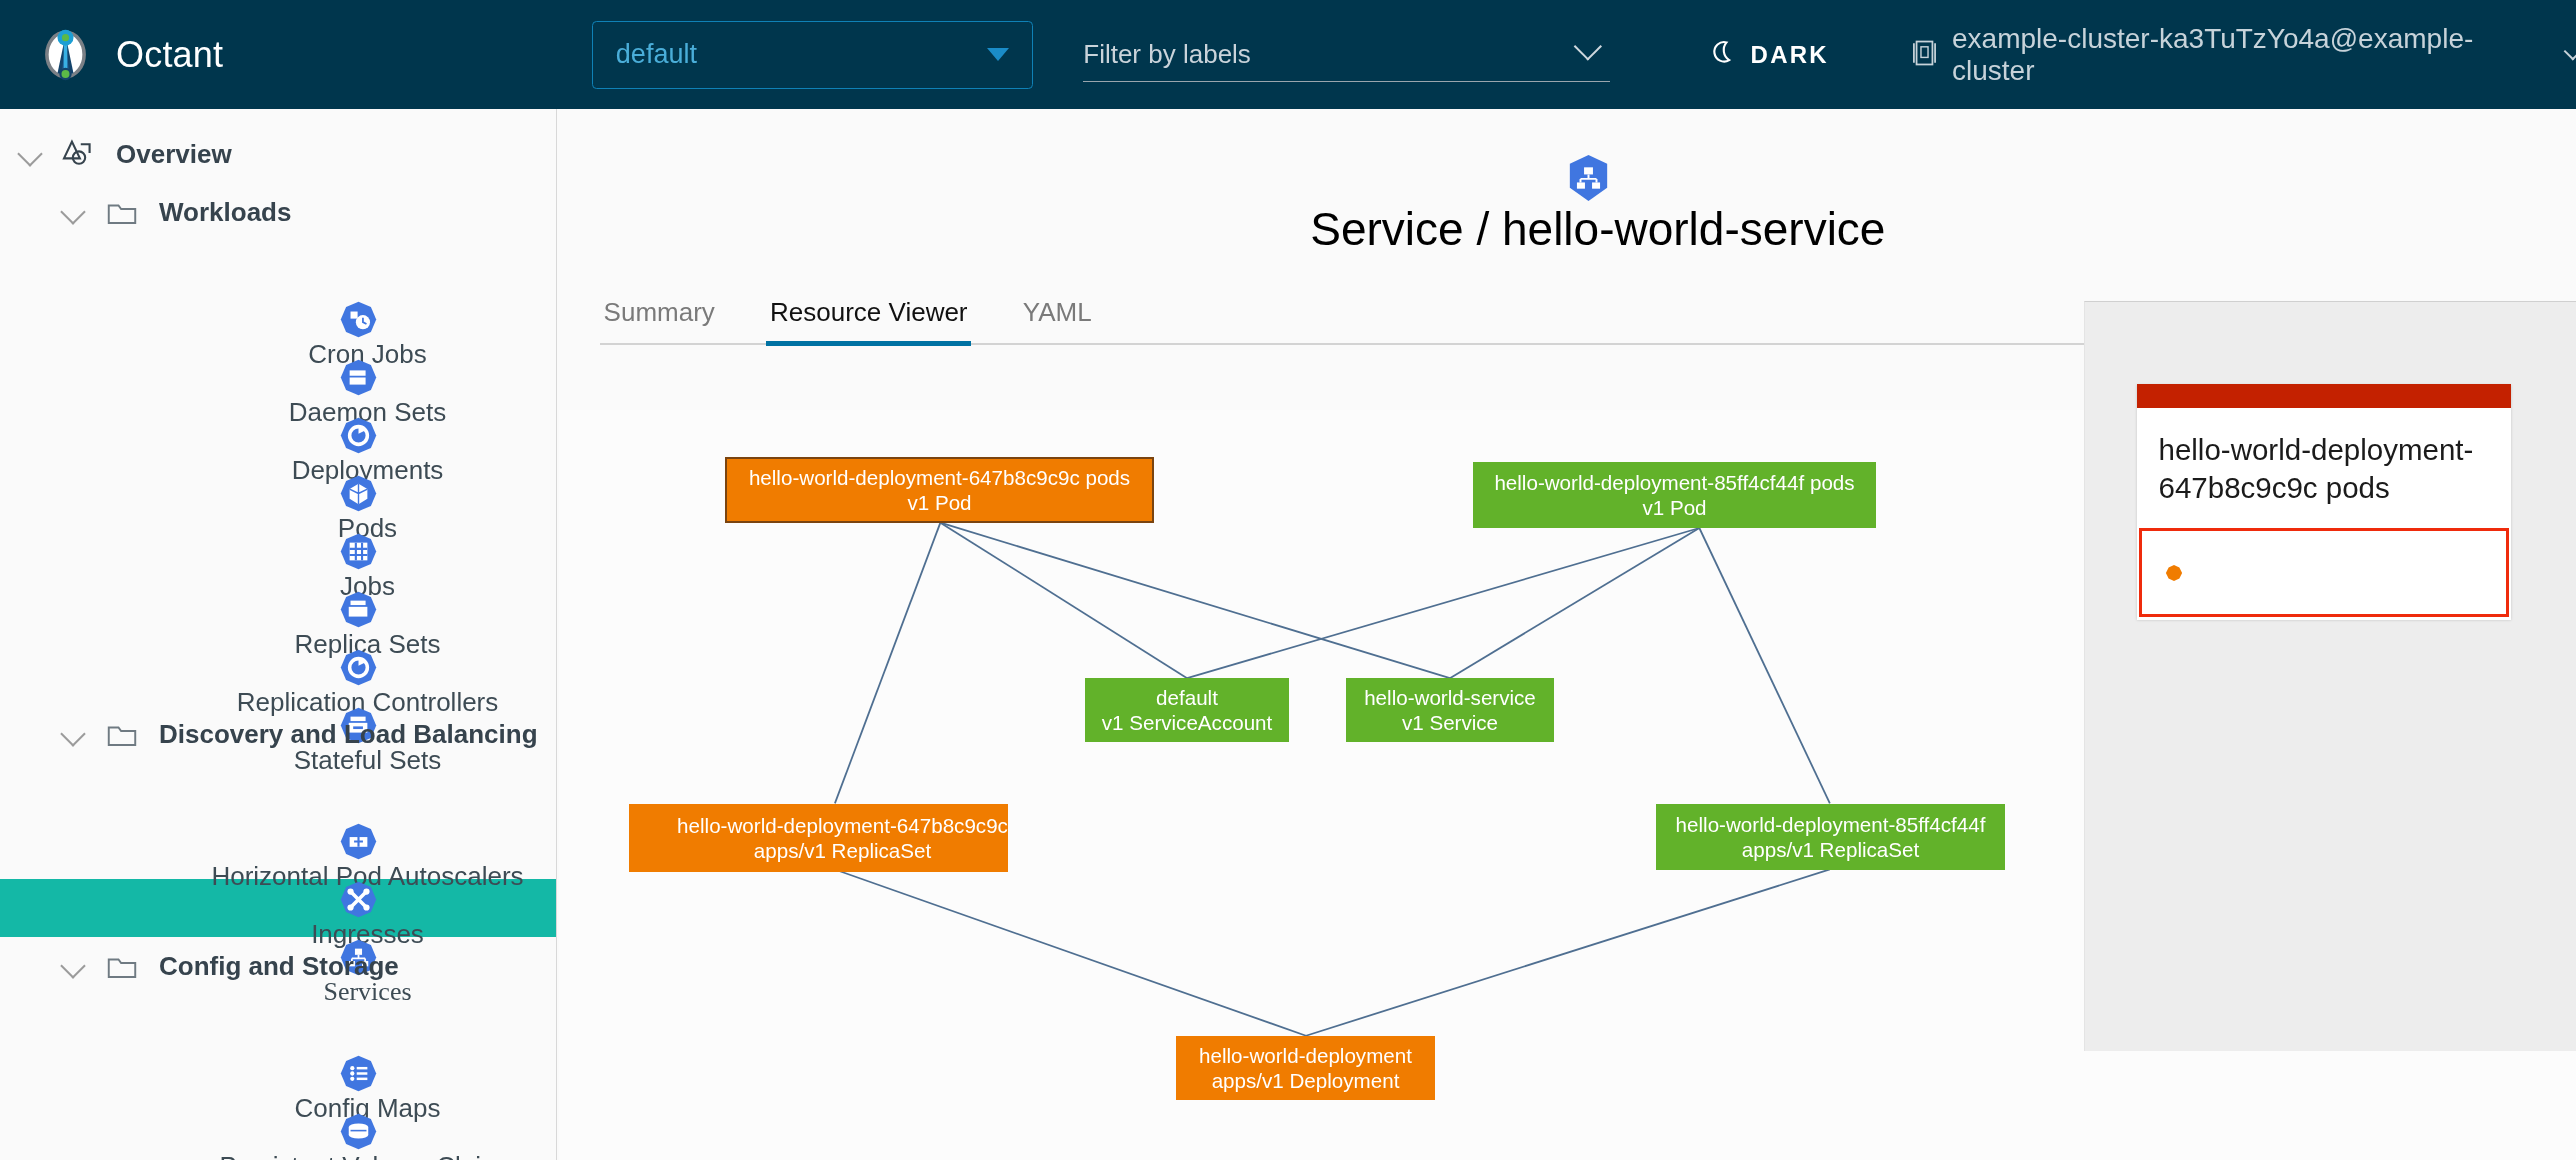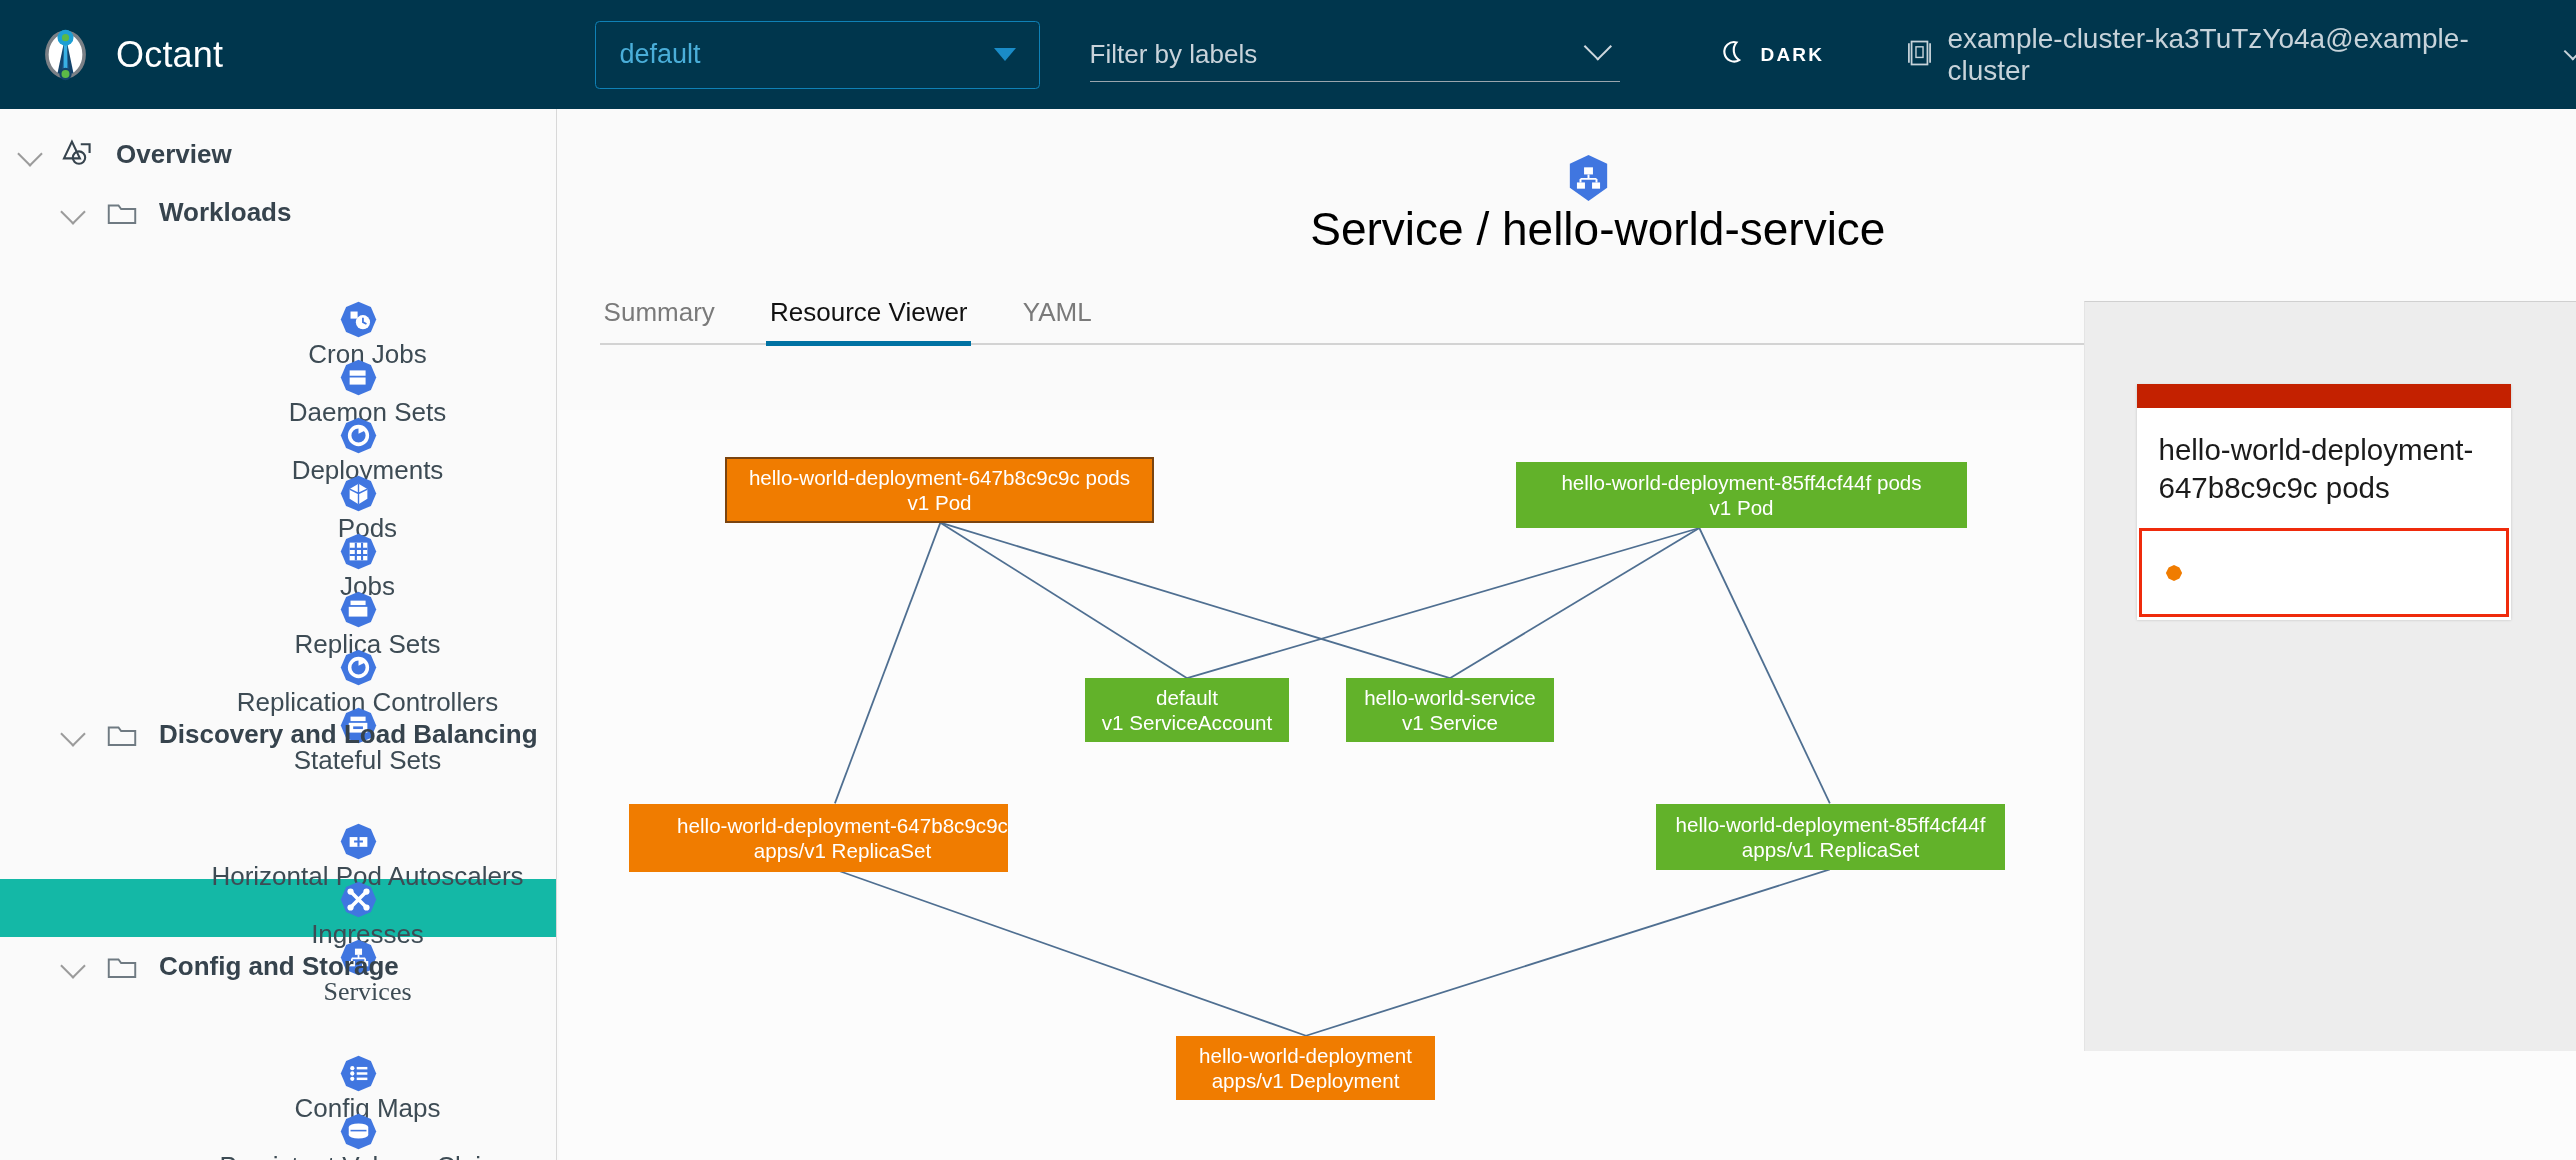--- a/index.html
+++ b/index.html
@@ -58,21 +58,21 @@
     border-right: 2.7px solid #cfd8de;
     border-bottom: 2.7px solid #cfd8de;
     transform: rotate(45deg) translate(-5.4px,-5.4px);
     margin-right: 12.5px;
   }
   .dark-toggle {
     display: flex; align-items: center; gap: 12.5px;
     margin-left: 98px; cursor: pointer;
   }
   .dark-label {
-    color: #ffffff; font-size: 19px; font-weight: bold; letter-spacing: 2.2px;
+    color: #ffffff; font-size: 24px; font-weight: bold; letter-spacing: 2.2px;
   }
   .cluster-sel {
     display: flex; align-items: center; gap: 14.3px;
     margin-left: 82px; cursor: pointer;
   }
   .cluster-text { color: #c7d3da; font-size: 28px; }
   .cluster-caret {
     width: 13.4px; height: 13.4px;
     border-right: 2.2px solid #c7d3da;
     border-bottom: 2.2px solid #c7d3da;
@@ -495,21 +495,21 @@
         <line x1="1275" y1="132" x2="996" y2="300" stroke="#4f6f91" stroke-width="2"></line>
         <line x1="1275" y1="132" x2="1421" y2="440" stroke="#4f6f91" stroke-width="2"></line>
         <line x1="308" y1="514" x2="835" y2="700" stroke="#4f6f91" stroke-width="2"></line>
         <line x1="1421" y1="514" x2="835" y2="700" stroke="#4f6f91" stroke-width="2"></line>
       </svg>
     <div id="graph-nodes">
         <div class="node orange selected" style="left: 166px; top: 47px; width: 429px; height: 66px;">
           <div>hello-world-deployment-647b8c9c9c pods</div>
           <div class="l2">v1 Pod</div>
         </div>
-        <div class="node green" style="left: 957px; top: 52px; width: 451px; height: 66px; align-items: center;">
+        <div class="node green" style="left: 914px; top: 52px; width: 403px; height: 66px; align-items: center;">
           <div>hello-world-deployment-85ff4cf44f pods</div>
           <div class="l2">v1 Pod</div>
         </div>
         <div class="node green" style="left: 526px; top: 268px; width: 204px; height: 64px;">
           <div>default</div>
           <div class="l2">v1 ServiceAccount</div>
         </div>
         <div class="node green" style="left: 787px; top: 268px; width: 208px; height: 64px;">
           <div>hello-world-service</div>
           <div class="l2">v1 Service</div>

